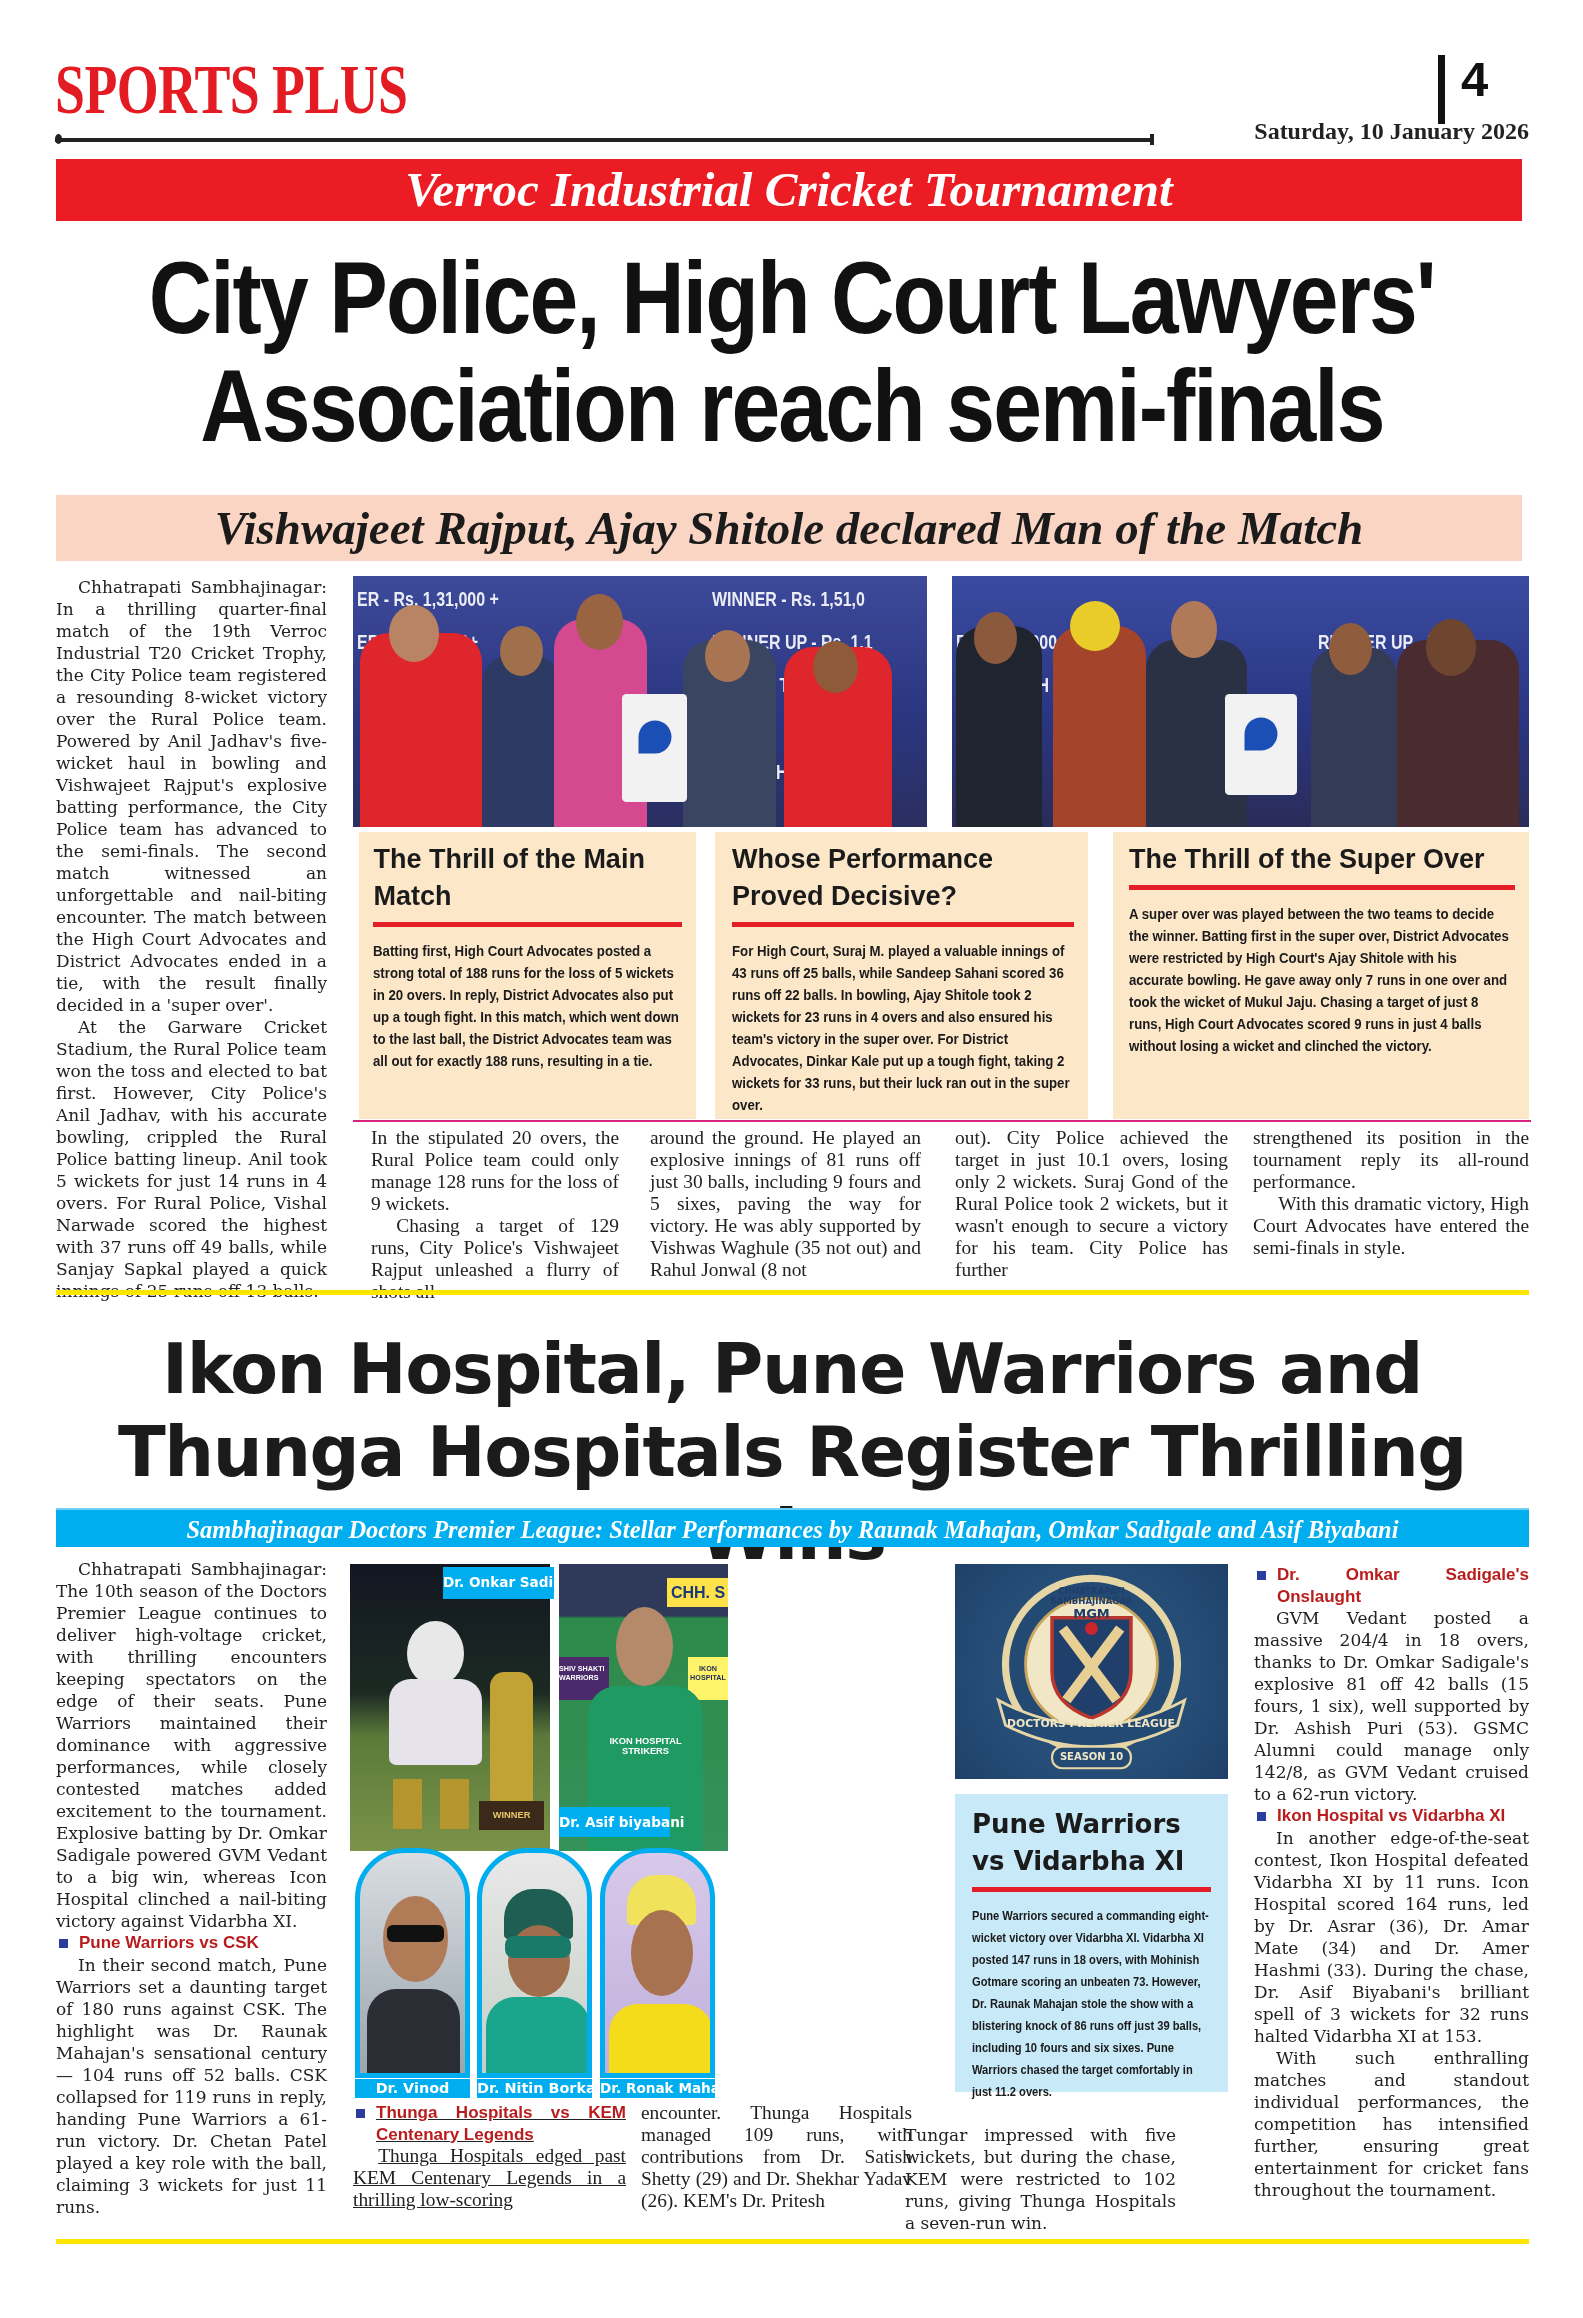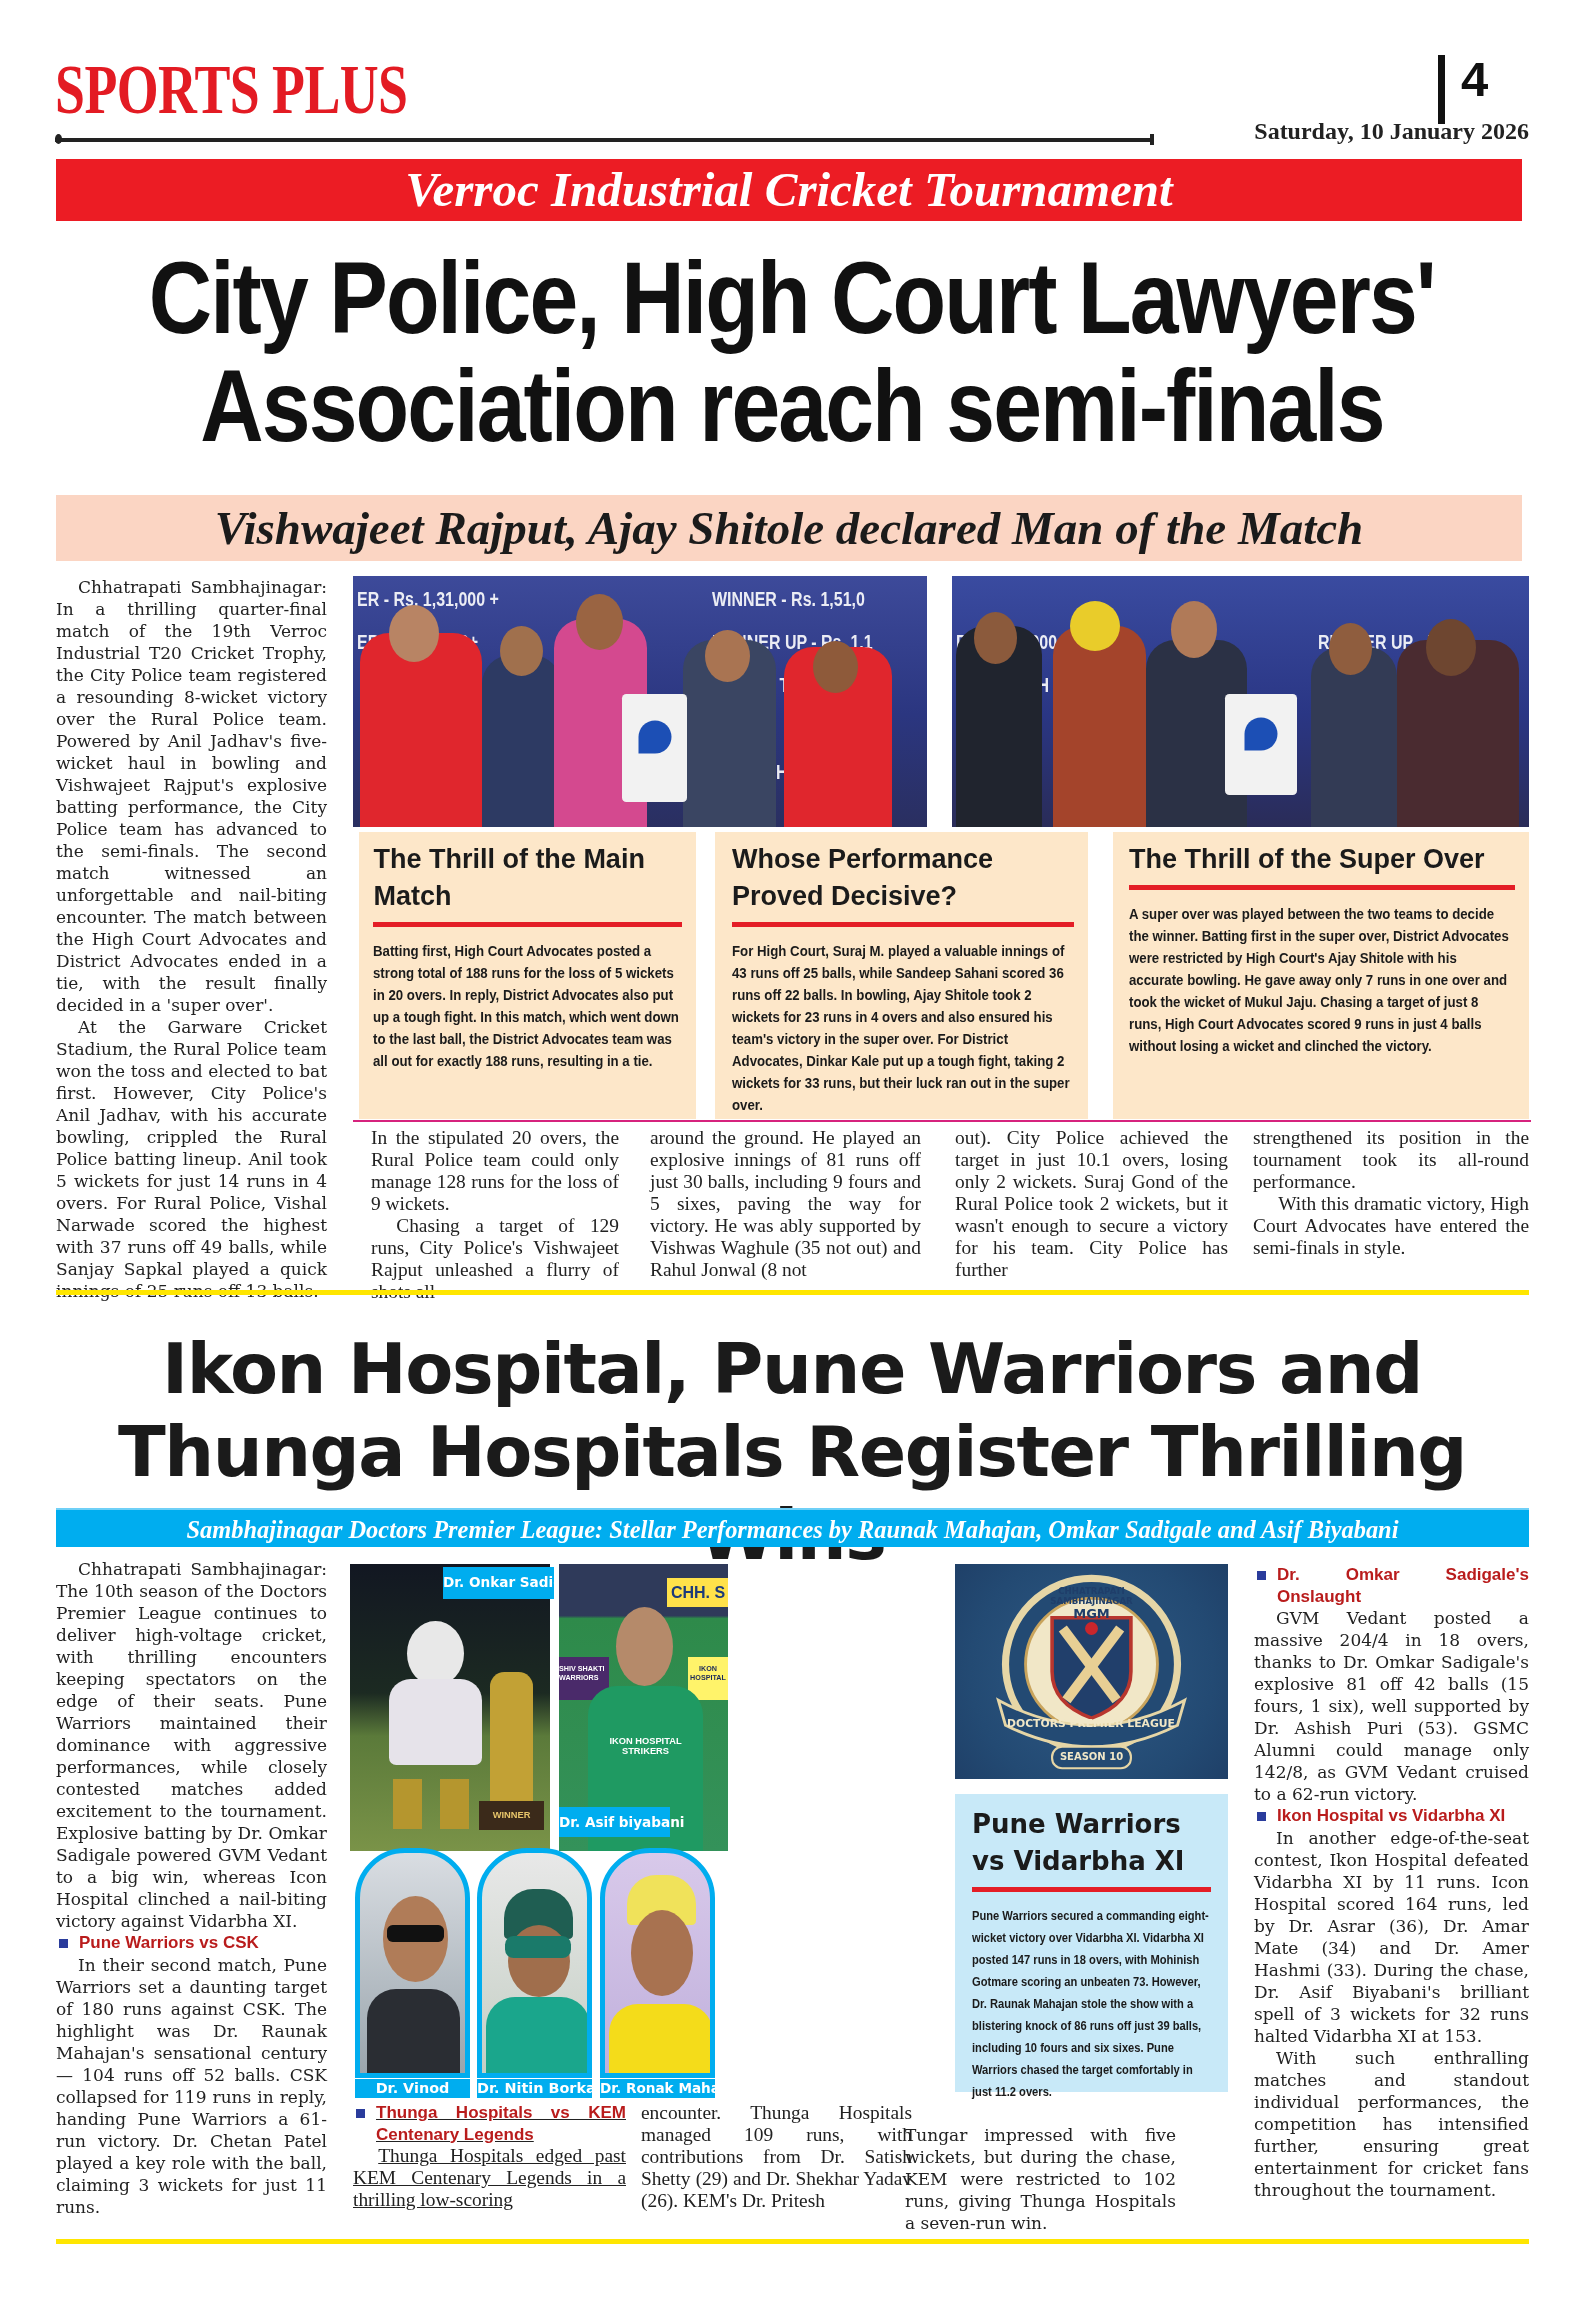--- a/index.html
+++ b/index.html
@@ -151,21 +151,21 @@
   <p class="noind">In the stipulated 20 overs, the Rural Police team could only manage 128 runs for the loss of 9 wickets.</p>
   <p>Chasing a target of 129 runs, City Police's Vishwajeet Rajput unleashed a flurry of shots all</p>
 </div>
 <div class="abs col condensed" style="left:650px;top:1127px;width:271px;">
   <p class="noind">around the ground. He played an explosive innings of 81 runs off just 30 balls, including 9 fours and 5 sixes, paving the way for victory. He was ably supported by Vishwas Waghule (35 not out) and Rahul Jonwal (8 not</p>
 </div>
 <div class="abs col condensed" style="left:955px;top:1127px;width:273px;">
   <p class="noind">out). City Police achieved the target in just 10.1 overs, losing only 2 wickets. Suraj Gond of the Rural Police took 2 wickets, but it wasn't enough to secure a victory for his team. City Police has further</p>
 </div>
 <div class="abs col condensed" style="left:1253px;top:1127px;width:276px;">
-  <p class="noind">strengthened its position in the tournament took its all-round performance.</p>
+  <p class="noind">strengthened its position in the tournament reply its all-round performance.</p>
   <p>With this dramatic victory, High Court Advocates have entered the semi-finals in style.</p>
 </div>
 
 <div class="abs yellow-rule" style="left:56px;top:1290px;width:1473px;"></div>
 
 <div class="abs headline2">
   <div>Ikon Hospital, Pune Warriors and</div>
   <div>Thunga Hospitals Register Thrilling Wins</div>
 </div>
 <div class="abs banner-blue">Sambhajinagar Doctors Premier League: Stellar Performances by Raunak Mahajan, Omkar Sadigale and Asif Biyabani</div>

